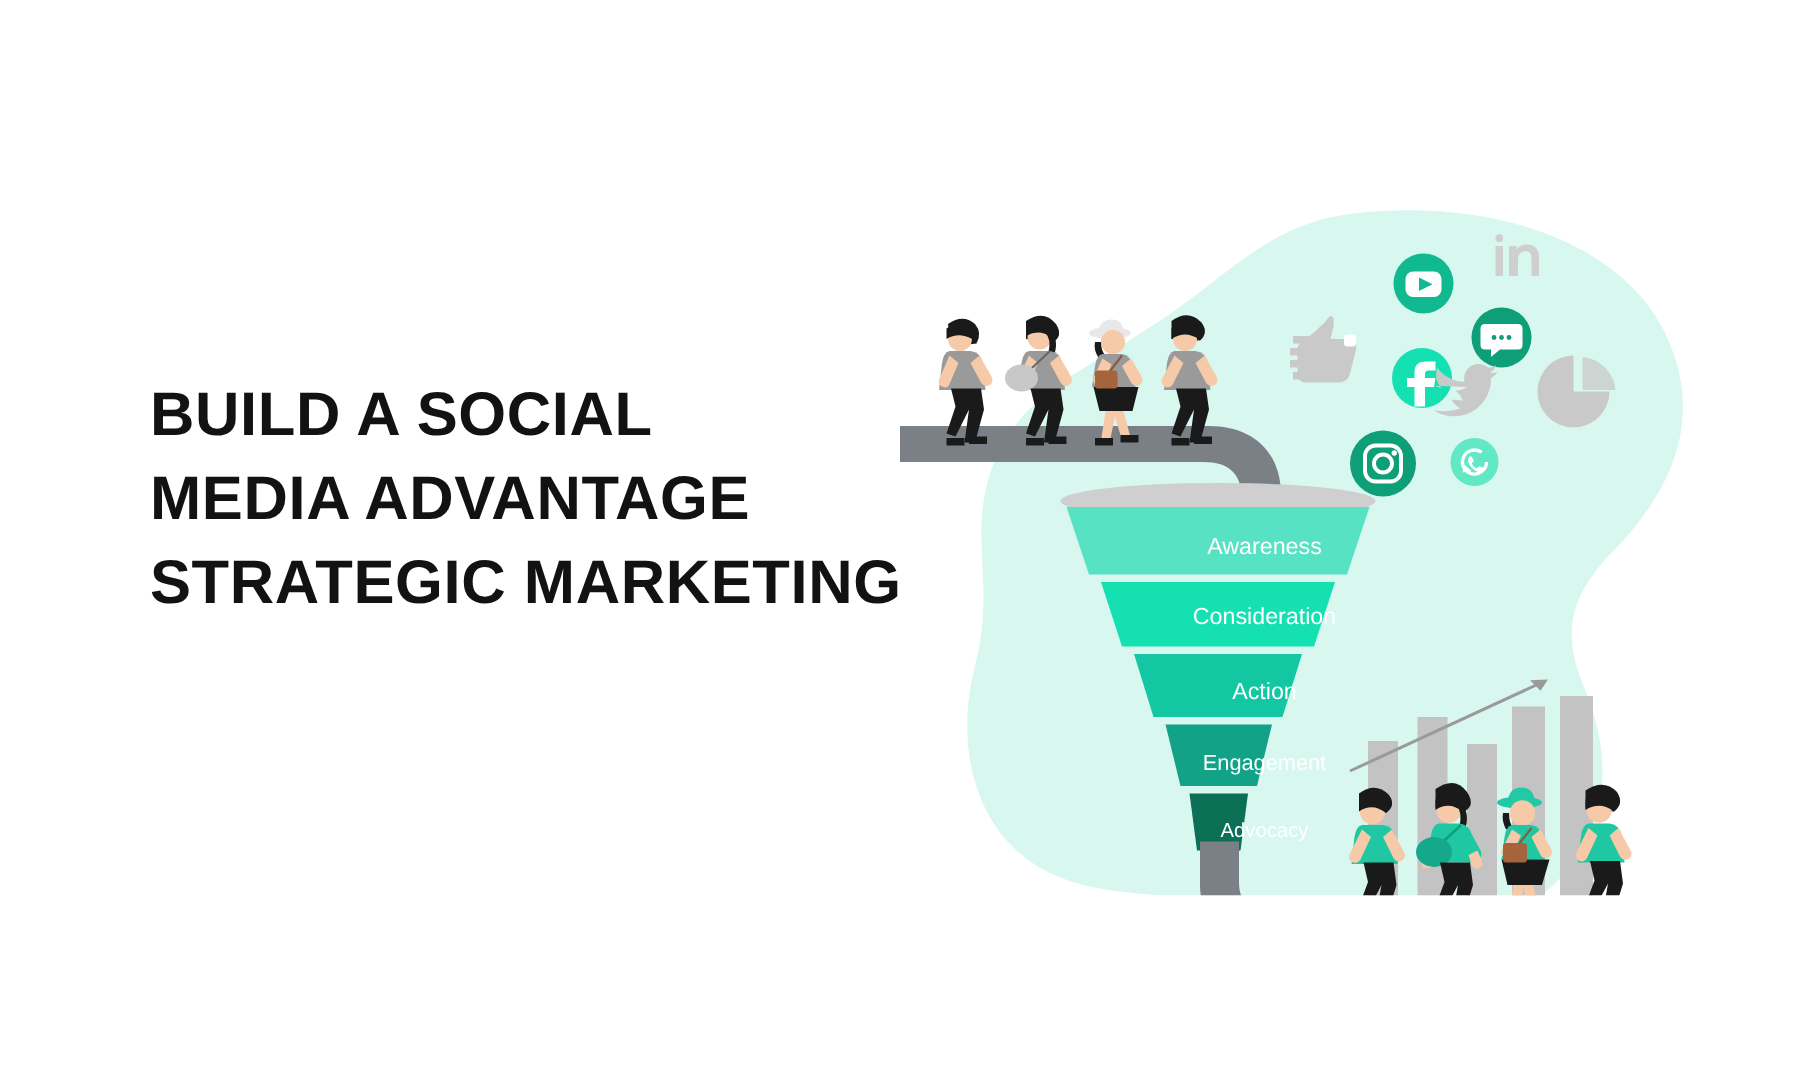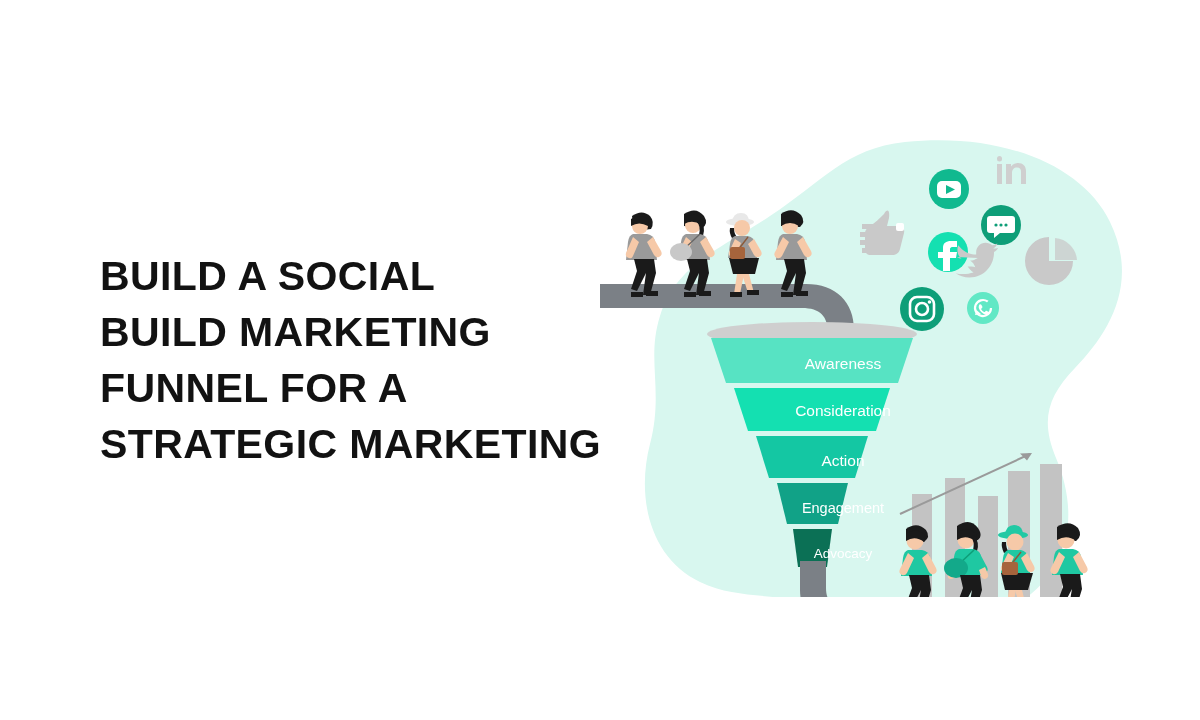--- a/index.html
+++ b/index.html
@@ -60,22 +60,21 @@
   .fl-3 { font-size: 14.5px; }
   .fl-4 { font-size: 13.5px; }
 </style>
 </head>
 <body>
 
 <div id="canvas">
 
   <div id="headline">
     <span class="hl-line">BUILD A SOCIAL</span>
-    <span class="hl-line">BUILD MARKETING</span>
-    <span class="hl-line">FUNNEL FOR A</span>
+    <span class="hl-line">MEDIA ADVANTAGE</span>
     <span class="hl-line">STRATEGIC MARKETING</span>
   </div>
 
   <div id="art">
   <svg width="1200" height="720" viewBox="0 0 1200 720" xmlns="http://www.w3.org/2000/svg">
 
     <defs>
 
       <clipPath id="clipAll">
             <rect x="0" y="0" width="1200" height="720"></rect>

